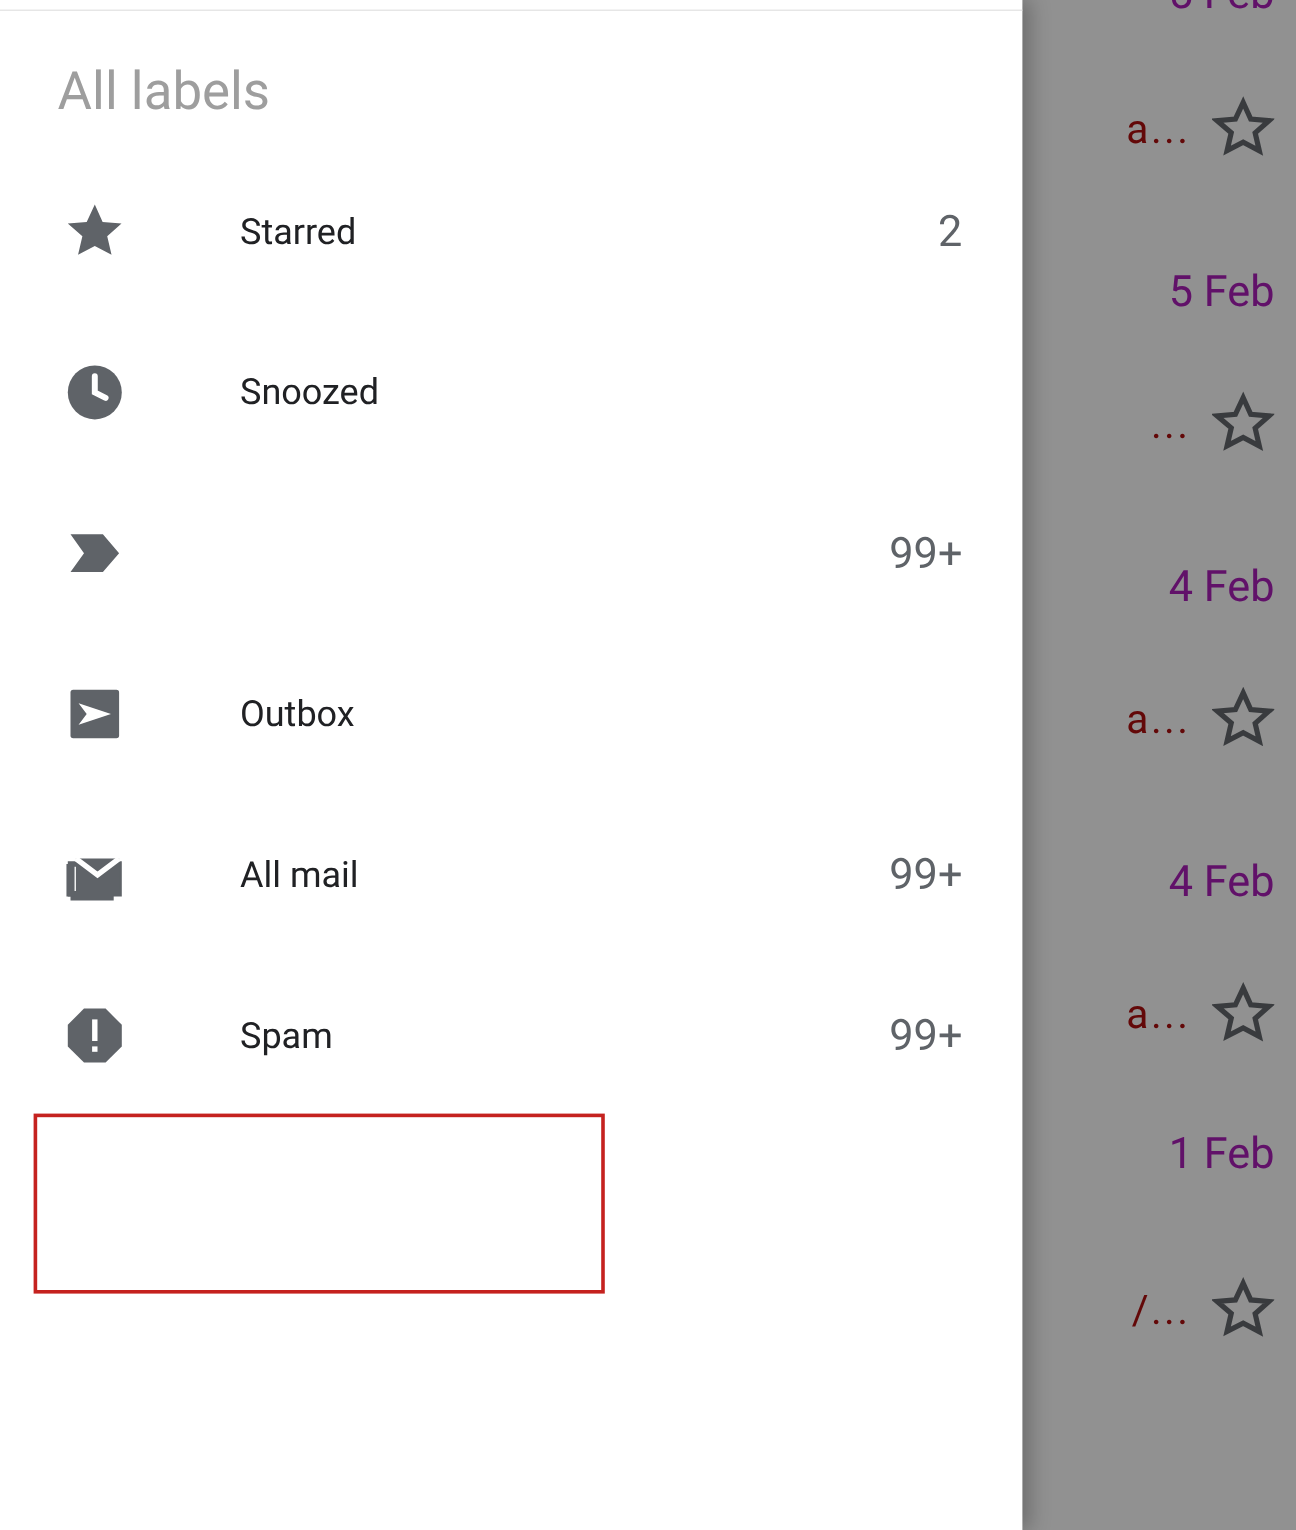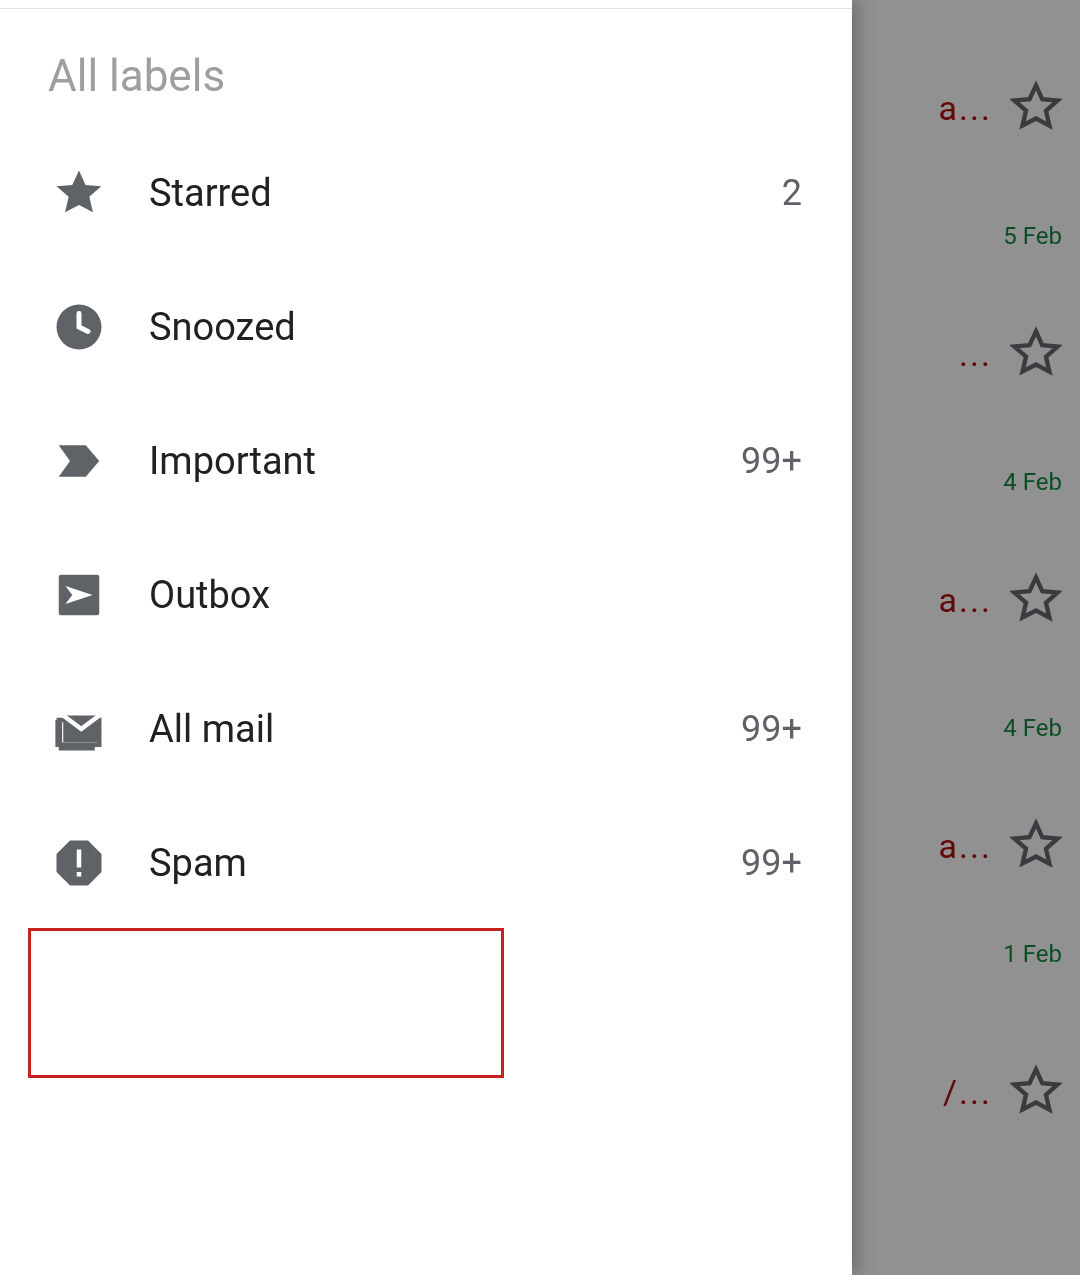--- a/index.html
+++ b/index.html
@@ -1,29 +1,29 @@
 <!DOCTYPE html>
 <html><head>
 <meta charset="utf-8">
 <style>
   html,body{margin:0;padding:0;width:1080px;height:1275px;font-family:'Roboto','Helvetica Neue',Arial,sans-serif;background:#fff;color:#202124;overflow:hidden}
   * {box-sizing:border-box}
   .inbox{position:absolute;left:0;top:0;width:1080px;height:1275px;background:#f1f1f1;filter:brightness(0.6);}
   .inbox-row{position:absolute;right:18px;display:flex;align-items:center;gap:18px}
-  .date{font-size:24px;color:#15803d;white-space:nowrap}
+  .date{font-size:36px;color:#a21caf;white-space:nowrap}
   .star svg{width:52px;height:52px;fill:none;stroke:#5f6368;stroke-width:2}
   .trunc{font-size:34px;color:#a50e0e;letter-spacing:2px}
   .drawer{position:absolute;left:0;top:0;width:852px;height:1275px;background:#fff;box-shadow:6px 0 16px rgba(0,0,0,.25)}
   .topline{position:absolute;left:0;top:8px;width:852px;height:1px;background:#e0e0e0}
   .section-title{position:absolute;left:48px;top:50px;font-size:44px;color:#9e9e9e;font-weight:400}
   .list{position:absolute;left:0;top:126px;width:852px}
   .item{position:relative;height:134px;display:flex;align-items:center;padding-left:50px;padding-right:50px;cursor:pointer}
   .item .iconwrap{width:58px;height:58px;display:flex;align-items:center;justify-content:center;color:#5f6368}
   .item .iconwrap svg{width:54px;height:54px;fill:#5f6368}
-  .item .label{margin-left:41px;font-size:38px;color:#202124;font-weight:400}
+  .item .label{margin-left:92px;font-size:30px;color:#202124;font-weight:400}
   .item .count{margin-left:auto;font-size:36px;color:#5f6368}
   .highlight{position:absolute;border:3px solid #c5221f;pointer-events:none}
 </style>
 </head>
 <body>
 
 <div class="inbox">
   <div class="inbox-row" style="top:-26px">
     <span class="date">5 Feb</span>
   </div>
@@ -97,21 +97,20 @@
       <span class="label">Snoozed</span>
       <span class="count"></span>
     </div>
 
     <div class="item">
       <span class="iconwrap">
           <svg viewBox="0 0 24 24">
             <path d="M3 5h12l6 7-6 7H3l5-7z"></path>
           </svg>
         </span>
-      <span class="label">Important</span>
       <span class="count">99+</span>
     </div>
 
 
     <div class="item">
       <span class="iconwrap">
           <svg viewBox="0 0 24 24">
             <rect x="3" y="3" width="18" height="18" rx="1"></rect>
             <path d="M6 8l12 4L6 16l3-4z" fill="#fff"></path>
           </svg>

